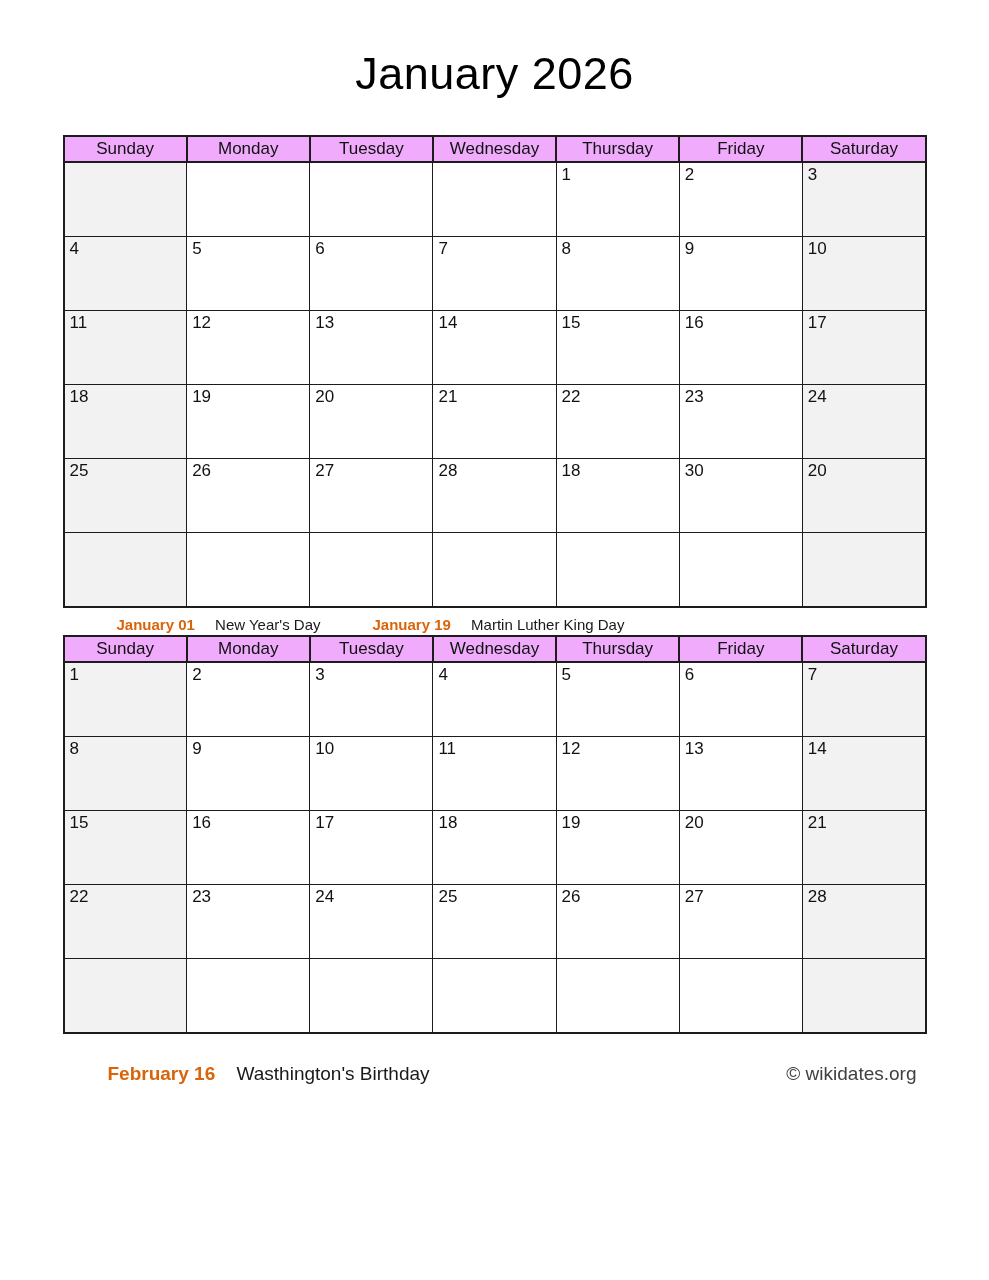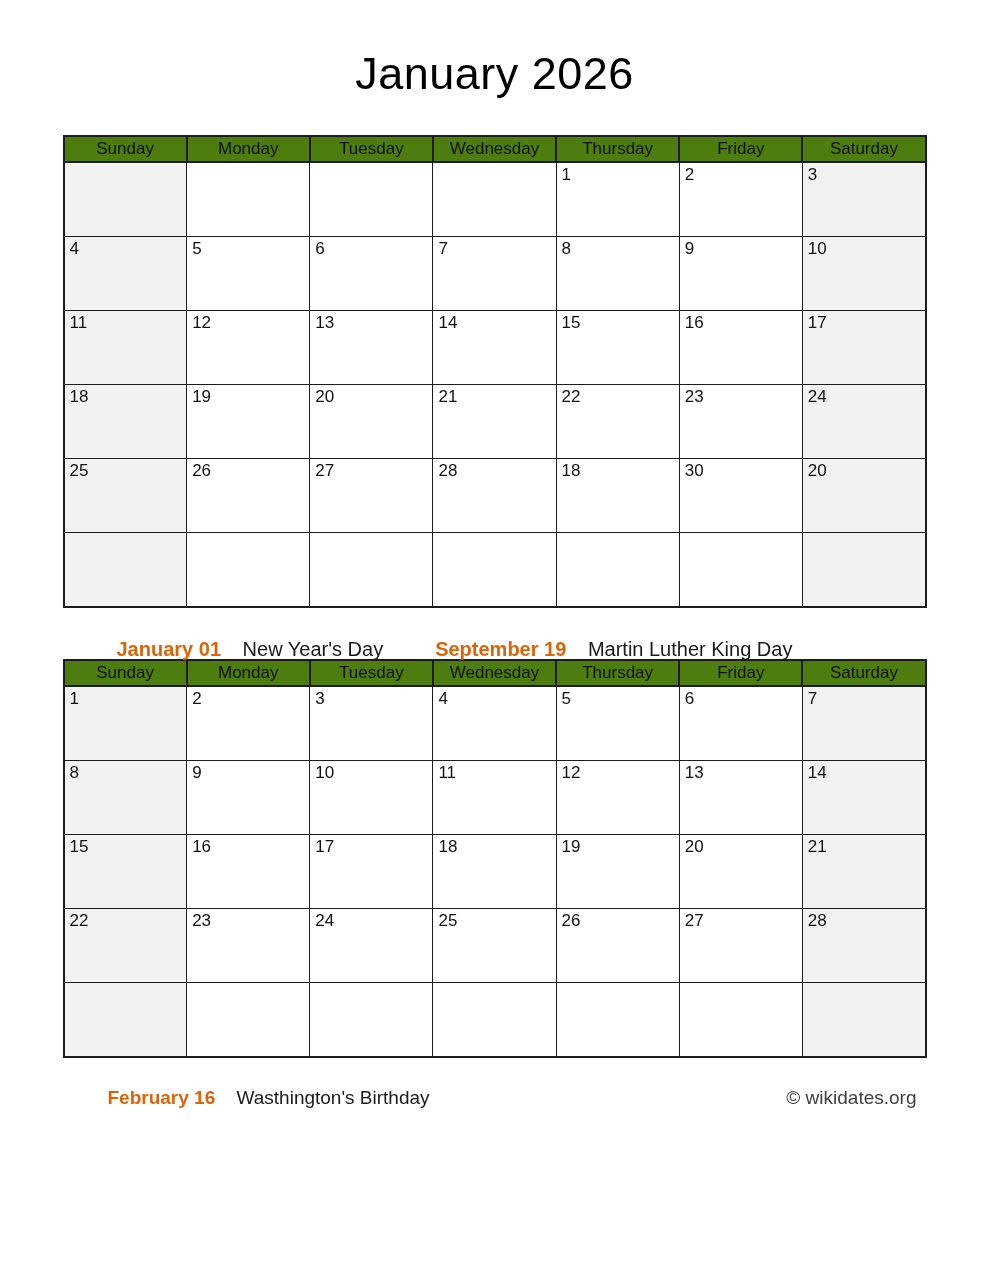--- a/index.html
+++ b/index.html
@@ -15,35 +15,35 @@
     font-size:45px; line-height:52px; letter-spacing:0.5px;
   }
   .title-jan { padding-top:48px; margin-bottom:35px; }
   .title-feb { margin-top:26px; margin-bottom:24px; }
 
   table.calendar {
     width:864px; margin:0 auto; border-collapse:collapse;
     table-layout:fixed; border:2px solid #1c1c1c;
   }
   table.calendar th {
-    background:#4d7c0f; border:2px solid #1c1c1c;
+    background:#f0abfc; border:2px solid #1c1c1c;
     font-weight:400; font-size:17px; color:#111;
     height:21px; padding:1px 0 2px 0; text-align:center;
   }
   table.calendar td {
     border:1.5px solid #1c1c1c; background:#ffffff;
     height:71px; vertical-align:top; text-align:left;
     font-size:17px; color:#111; padding:2px 2px 0 5px;
   }
   table.calendar td:first-child,
   table.calendar td:last-child { background:#f2f2f2; }
 
   .holiday-row {
-    width:864px; margin:31px auto 0; display:flex; align-items:flex-start;
-    font-size:20px; line-height:20px;
+    width:864px; margin:7px auto 0; display:flex; align-items:flex-start;
+    font-size:15px; line-height:20px;
   }
   .holiday-row.jan { padding-left:54px; box-sizing:border-box; }
   .holiday-entry { white-space:nowrap; }
   .holiday-entry + .holiday-entry { margin-left:52px; }
   .holiday-date { color:#d9640a; font-weight:700; }
   .holiday-name { color:#1a1a1a; margin-left:16px; }
 
   .footer-row {
     width:864px; margin:30px auto 0; display:flex;
     justify-content:space-between; align-items:baseline;
@@ -129,21 +129,21 @@
         </tr>
       </tbody>
     </table>
 
     <div class="holiday-row jan">
       <span class="holiday-entry">
         <span class="holiday-date">January 01</span>
         <span class="holiday-name">New Year's Day</span>
       </span>
       <span class="holiday-entry">
-        <span class="holiday-date">September 19</span>
+        <span class="holiday-date">January 19</span>
         <span class="holiday-name">Martin Luther King Day</span>
       </span>
     </div>
   </section>
 
   <section>
 
     <table class="calendar">
       <thead>
         <tr>

